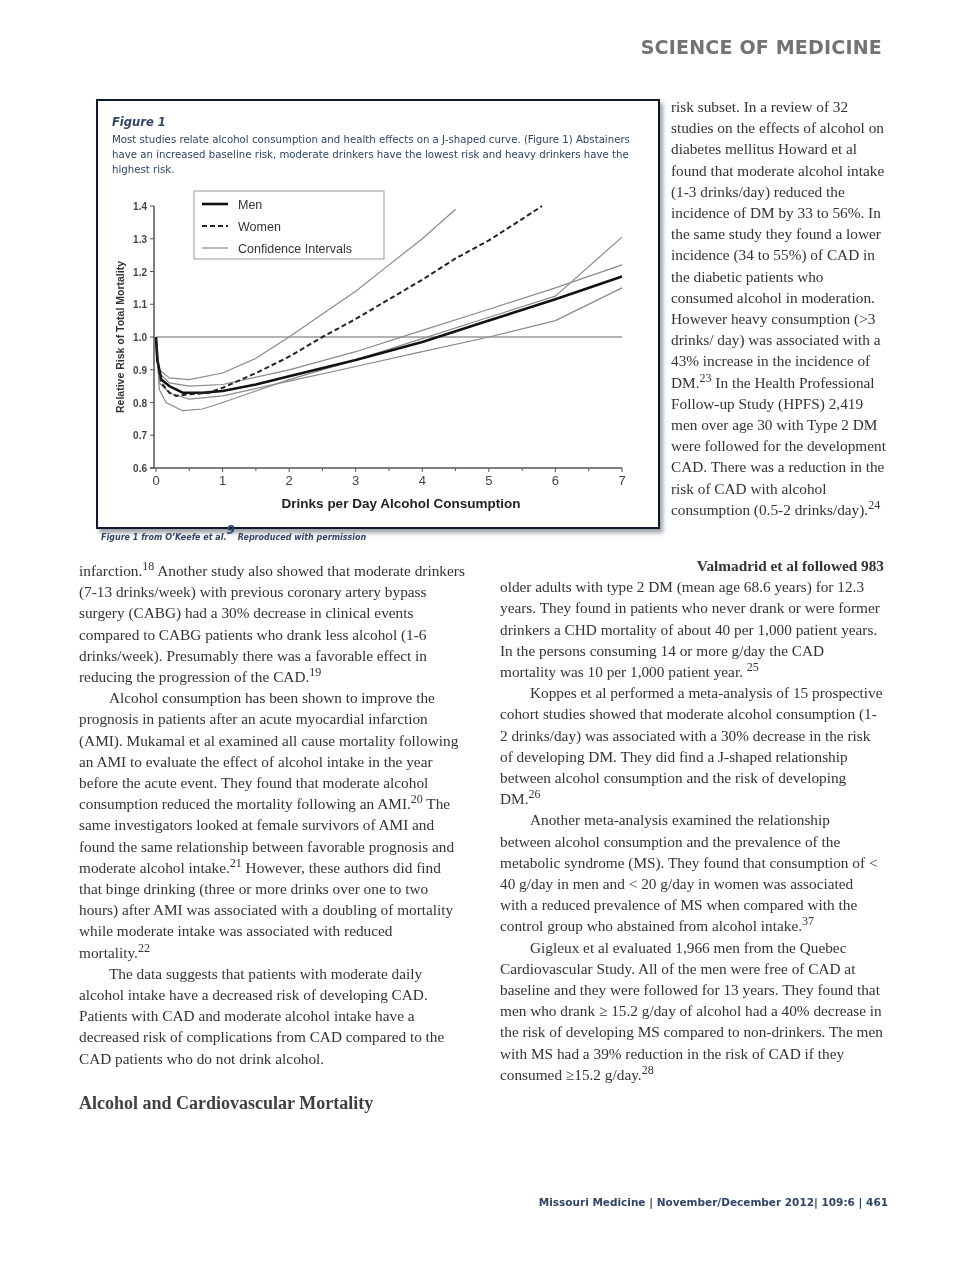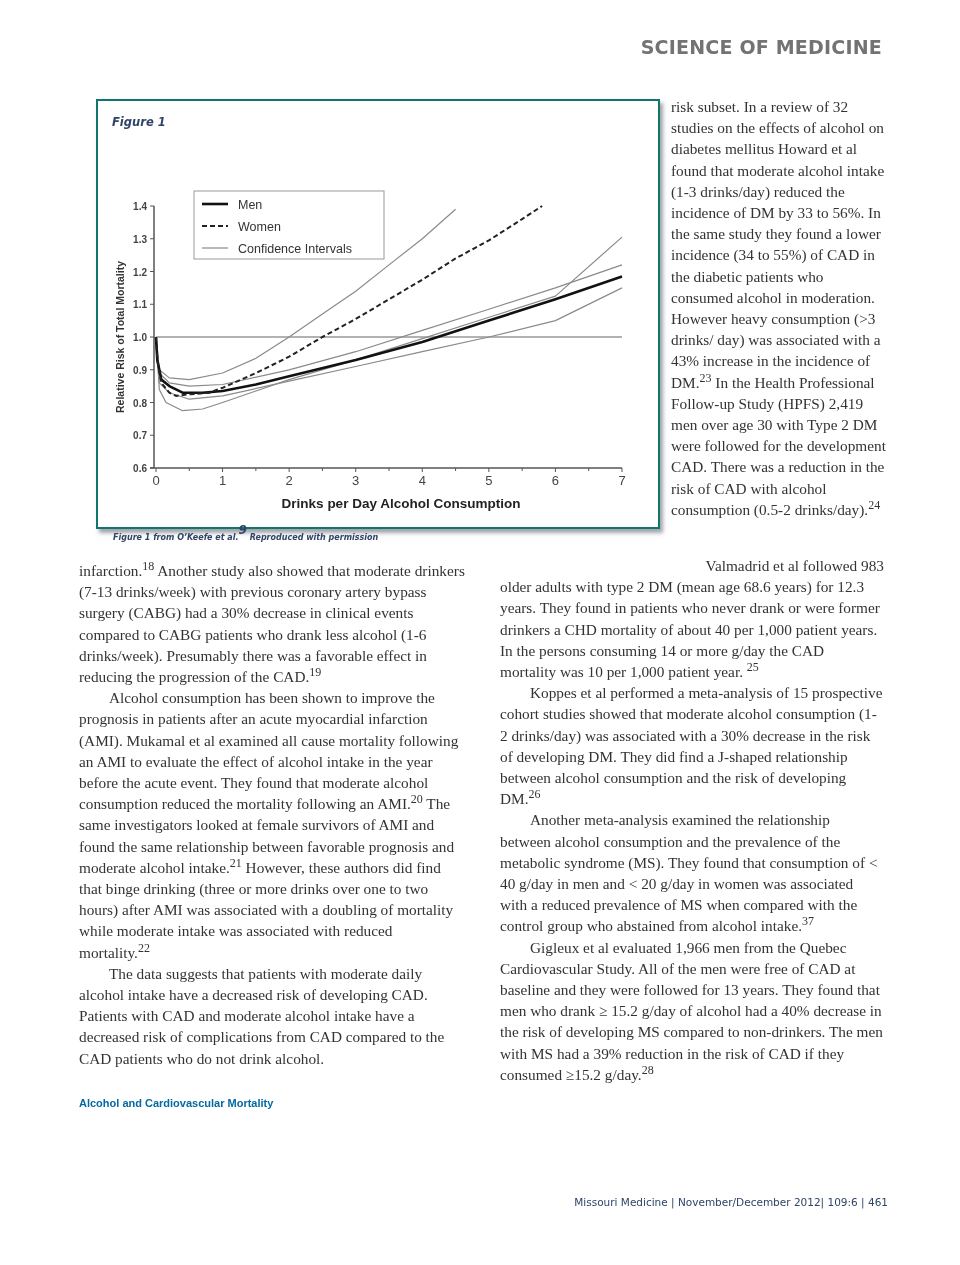--- a/index.html
+++ b/index.html
@@ -1,40 +1,41 @@
 <!DOCTYPE html>
 <html><head>
 <meta charset="utf-8">
 <style>
   html, body { margin: 0; padding: 0; background: #ffffff; }
   body { width: 960px; height: 1265px; position: relative; overflow: hidden; font-family: "Liberation Serif", serif; color: #2b2b2b; }
   .section-title { position: absolute; right: 78px; top: 36px; font-family: "DejaVu Sans", sans-serif; font-weight: bold; font-size: 19px; letter-spacing: 0.2px; color: #737373; }
-  .fig-box { position: absolute; left: 96px; top: 99px; width: 560px; height: 426px; border: 2px solid #0f766e; box-shadow: 3px 4px 4px rgba(80,90,100,0.55); background: #fff; }
+  .fig-box { position: absolute; left: 96px; top: 99px; width: 560px; height: 426px; border: 2px solid #0f172a; box-shadow: 3px 4px 4px rgba(80,90,100,0.55); background: #fff; }
   .fig-label { position: absolute; left: 14px; top: 14px; font-family: "DejaVu Sans", sans-serif; font-size: 11.5px; font-style: italic; font-weight: bold; color: #2f4466; }
   .fig-caption { position: absolute; left: 14px; top: 31px; width: 520px; font-family: "DejaVu Sans", sans-serif; font-size: 10.2px; line-height: 15px; color: #2f4466; }
   .chart { position: absolute; left: 0; top: 0; }
-  .fig-credit { position: absolute; left: 113px; top: 530px; font-family: "DejaVu Sans", sans-serif; font-size: 8px; font-style: italic; font-weight: bold; color: #2f4466; }
+  .fig-credit { position: absolute; left: 101px; top: 530px; font-family: "DejaVu Sans", sans-serif; font-size: 8px; font-style: italic; font-weight: bold; color: #2f4466; }
   .col { position: absolute; font-size: 15.3px; line-height: 21.2px; color: #333; }
   .col p { margin: 0; }
   .indent { text-indent: 30px; }
   sup { font-size: 12px; line-height: 0; vertical-align: 6px; }
   .col-right-top { left: 671px; top: 96px; width: 215px; }
   .col-left { left: 79px; top: 560px; width: 388px; }
   .col-right { left: 500px; top: 555px; width: 384px; }
-  .h2 { font-family: Liberation Sans, sans-serif; font-weight: bold; font-size: 11px; line-height: 21px; color: #0369a1; margin: 24px 0 2px 0 !important; }
-  .footer { position: absolute; right: 72px; top: 1196px; font-family: "DejaVu Sans", sans-serif; font-size: 10.5px; color: #2f4466; }
-  .valmadrid { text-align: right; }
+  .h2 { font-family: Liberation Serif, serif; font-weight: bold; font-size: 18px; line-height: 21px; color: #404040; margin: 24px 0 2px 0 !important; }
+  .footer { position: absolute; right: 72px; top: 1196px; font-family: "DejaVu Sans", sans-serif; font-size: 10.5px; color: #2f4466; font-weight: bold; }
+  .valmadrid { text-align: right; font-weight: bold; }
 </style>
 </head>
 <body>
 
 <div class="section-title">SCIENCE OF MEDICINE</div>
 
 <div class="fig-box">
   <div class="fig-label">Figure 1</div>
+  <div class="fig-caption">Most studies relate alcohol consumption and health effects on a J-shaped curve. (Figure 1)   Abstainers have an increased baseline risk, moderate drinkers have the lowest risk and heavy drinkers have the highest risk.</div>
   <svg class="chart" id="chart" width="560" height="426" viewBox="0 0 560 426">
       <line x1="52" y1="367" x2="524" y2="367" stroke="#555" stroke-width="1.5"></line>
       <line x1="56" y1="105" x2="56" y2="367" stroke="#555" stroke-width="1.5"></line>
       <line x1="52" y1="367" x2="56" y2="367" stroke="#555"></line>
       <text x="49" y="371" text-anchor="end" font-size="10" font-weight="bold" font-family="&quot;Liberation Sans&quot;, sans-serif" fill="#444">0.6</text>
       <line x1="52" y1="334.25" x2="56" y2="334.25" stroke="#555"></line>
       <text x="49" y="338.25" text-anchor="end" font-size="10" font-weight="bold" font-family="&quot;Liberation Sans&quot;, sans-serif" fill="#444">0.7</text>
       <line x1="52" y1="301.5" x2="56" y2="301.5" stroke="#555"></line>
       <text x="49" y="305.5" text-anchor="end" font-size="10" font-weight="bold" font-family="&quot;Liberation Sans&quot;, sans-serif" fill="#444">0.8</text>
       <line x1="52" y1="268.75" x2="56" y2="268.75" stroke="#555"></line>

